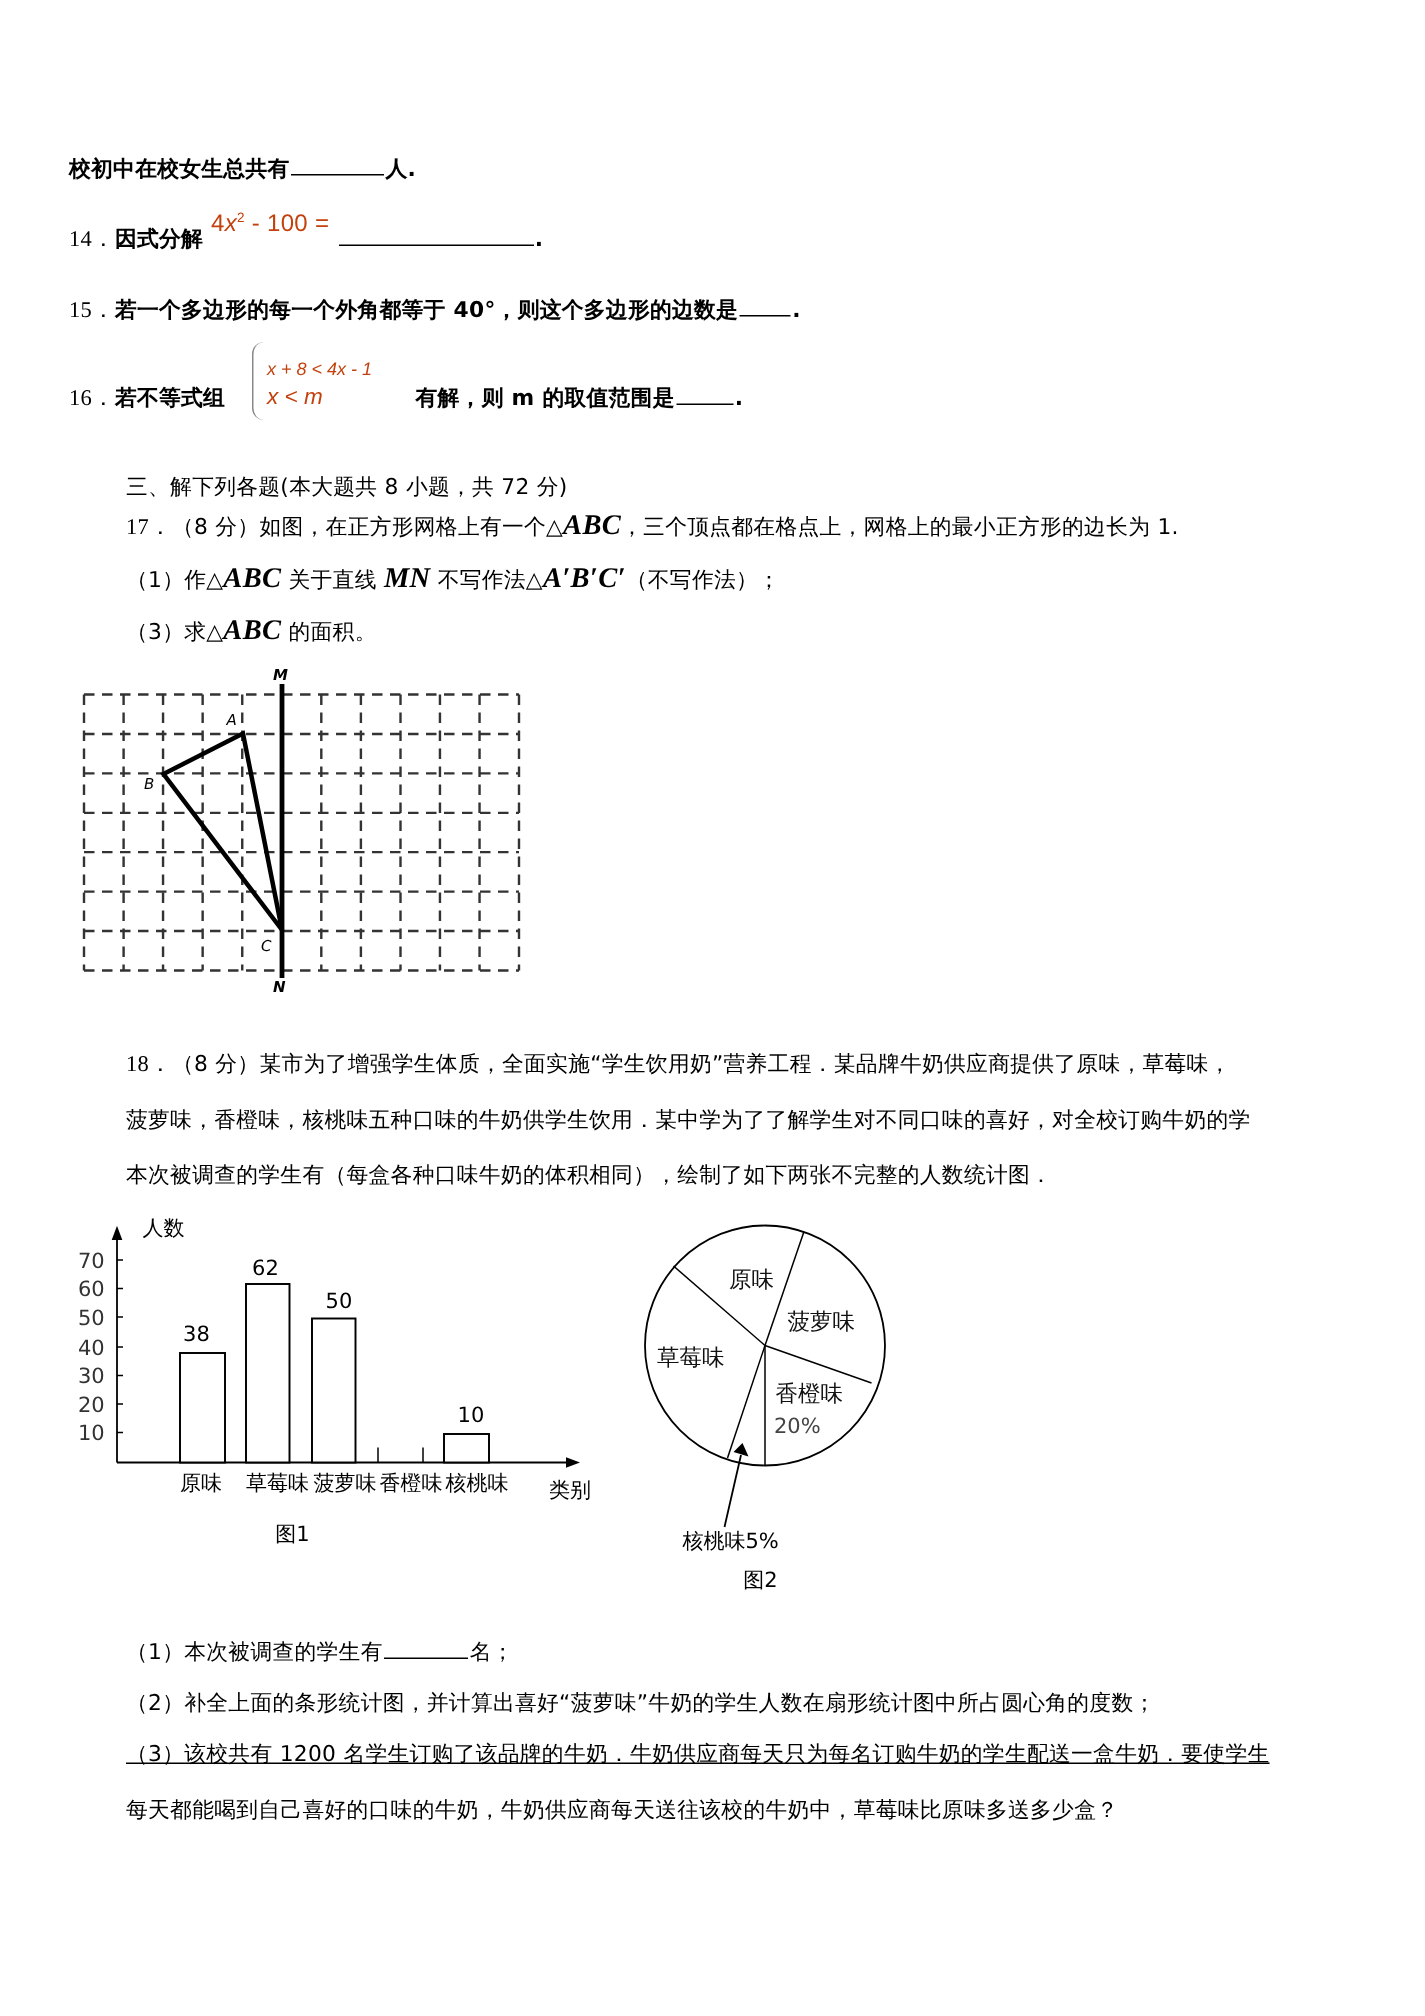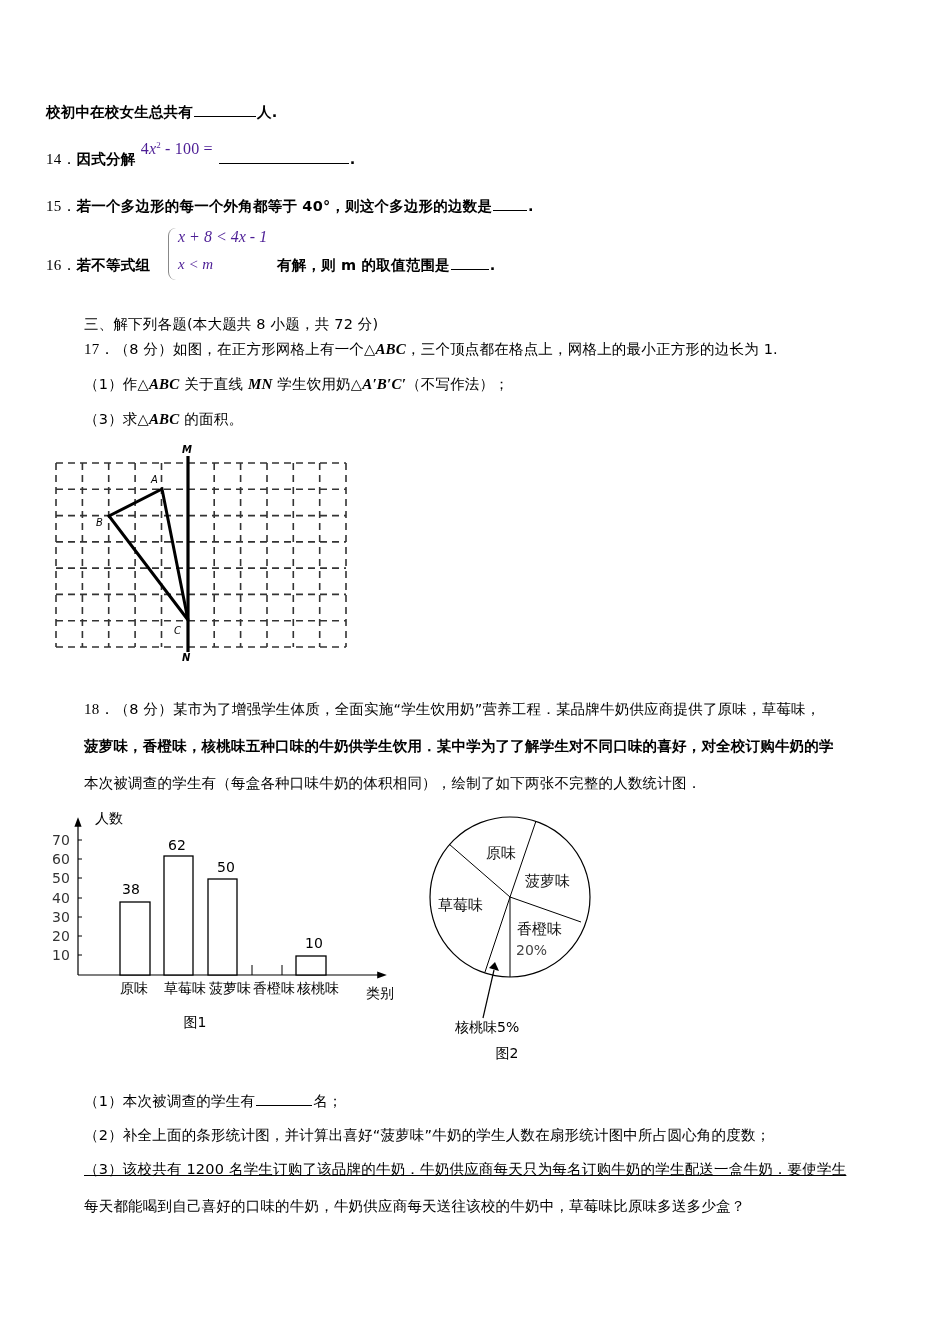--- a/index.html
+++ b/index.html
@@ -1,23 +1,23 @@
 <!DOCTYPE html>
 <html><head>
 <meta charset="utf-8">
 <style>
   html, body { margin:0; padding:0; background:#ffffff; }
   body { width:950px; height:1344px; position:relative; overflow:hidden;
          font-family:"DejaVu Sans", sans-serif; color:#000; }
   .line { position:absolute; left:46px; font-size:14.5px; font-weight:bold; white-space:nowrap; letter-spacing:0.2px; }
   .num { font-family:"Liberation Serif", serif; font-weight:normal; font-size:15px; }
   .blank { display:inline-block; border-bottom:1.3px solid #000; vertical-align:baseline; height:1px; margin:0 1px; }
-  .math { font-family:Liberation Serif, serif; font-weight:normal; color:#4c1d95; font-size:17px; }
+  .math { font-family:Liberation Sans, sans-serif; font-weight:normal; color:#c2410c; font-size:17px; }
   .mi { font-style:italic; }
-  .bi { font-family:"Liberation Serif", serif; font-style:italic; font-weight:bold; font-size:15px; }
+  .bi { font-family:"Liberation Serif", serif; font-style:italic; font-weight:bold; font-size:19px; }
   .sys { position:absolute; left:168px; top:226px; width:120px; height:58px; }
   .sys .brace { position:absolute; left:0; top:2px; width:8px; height:52px; border-left:1px solid #888; border-radius:8px 0 0 8px; }
   .sys .r1 { position:absolute; left:10px; top:2px; }
   .sys .r2 { position:absolute; left:10px; top:30px; }
   svg text { font-family:"DejaVu Sans", sans-serif; }
   .normal { font-weight:normal;margin-left:38px; }
 </style>
 </head>
 <body>
 
@@ -32,34 +32,34 @@
 
 <div class="line" style="top:197px;">
   <span class="num">15．</span><span>若一个多边形的每一个外角都等于 40°，则这个多边形的边数是</span><span class="blank" style="width:34px;"></span><span>.</span>
 </div>
 
 <div class="line" style="top:256px;">
   <span class="num">16．</span><span>若不等式组</span>
 </div>
 <div class="sys">
   <div class="brace"></div>
-  <div class="r1 math mi" style="font-size:16px;">x + 8 &lt; 4x - 1</div>
+  <div class="r1 math mi" style="font-size:12px;margin-top:11px;">x + 8 &lt; 4x - 1</div>
   <div class="r2 math mi" style="font-size:15px;">x &lt; m</div>
 </div>
 <div class="line" style="top:256px; left:277px;">
   <span>有解，则 m 的取值范围是</span><span class="blank" style="width:38px;"></span><span>.</span>
 </div>
 
 <div class="line normal" style="top:315px; font-weight:normal;">三、解下列各题(本大题共 8 小题，共 72 分)</div>
 
 <div class="line normal" style="top:340px; font-weight:normal;">
   <span class="num">17．</span><span>（8 分）</span><span>如图，在正方形网格上有一个△</span><span class="bi">ABC</span><span>，三个顶点都在格点上，网格上的最小正方形的边长为 1.</span>
 </div>
 <div class="line normal" style="top:375px; font-weight:normal;">
-  <span>（1）作△</span><span class="bi">ABC</span><span> 关于直线 </span><span class="bi">MN</span><span> 学生饮用奶△</span><span class="bi">A′B′C′</span><span>（不写作法）；</span>
+  <span>（1）作△</span><span class="bi">ABC</span><span> 关于直线 </span><span class="bi">MN</span><span> 不写作法△</span><span class="bi">A′B′C′</span><span>（不写作法）；</span>
 </div>
 <div class="line normal" style="top:410px; font-weight:normal;">
   <span>（3）求△</span><span class="bi">ABC</span><span> 的面积。</span>
 </div>
 
 <svg style="position:absolute; left:0; top:0;" width="950" height="700">
   <g stroke="#333" stroke-width="1.6" stroke-dasharray="7,5" fill="none">
     <line x1="56" y1="463" x2="346" y2="463"></line>
     <line x1="56" y1="489.3" x2="346" y2="489.3"></line>
     <line x1="56" y1="515.6" x2="346" y2="515.6"></line>
@@ -85,21 +85,21 @@
   <text x="182" y="453" font-size="10" font-style="italic" font-weight="bold">M</text>
   <text x="182" y="661" font-size="10" font-style="italic" font-weight="bold">N</text>
   <text x="151" y="483" font-size="10" font-style="italic">A</text>
   <text x="96" y="526" font-size="10" font-style="italic">B</text>
   <text x="174" y="634" font-size="10" font-style="italic">C</text>
 </svg>
 
 <div class="line normal" style="top:700px; font-weight:normal;">
   <span class="num">18．</span><span>（8 分）</span><span>某市为了增强学生体质，全面实施“学生饮用奶”营养工程．某品牌牛奶供应商提供了原味，草莓味，</span>
 </div>
-<div class="line normal" style="top:737px; font-weight:bold;">菠萝味，香橙味，核桃味五种口味的牛奶供学生饮用．某中学为了了解学生对不同口味的喜好，对全校订购牛奶的学</div>
+<div class="line normal" style="top:737px; font-weight:normal;">菠萝味，香橙味，核桃味五种口味的牛奶供学生饮用．某中学为了了解学生对不同口味的喜好，对全校订购牛奶的学</div>
 <div class="line normal" style="top:774px; font-weight:normal;">本次被调查的学生有（每盒各种口味牛奶的体积相同），绘制了如下两张不完整的人数统计图．</div>
 
 <svg style="position:absolute; left:0; top:0;" width="950" height="1344">
   <defs>
     <marker id="arr" markerWidth="8" markerHeight="8" refX="4" refY="4" orient="auto">
       <path d="M0,1 L8,4 L0,7 Z" fill="#000"></path>
     </marker>
   </defs>
   <line x1="78" y1="975" x2="78" y2="822" stroke="#000" stroke-width="1.2" marker-end="url(#arr)"></line>
   <line x1="78" y1="975" x2="382" y2="975" stroke="#000" stroke-width="1.2" marker-end="url(#arr)"></line>

